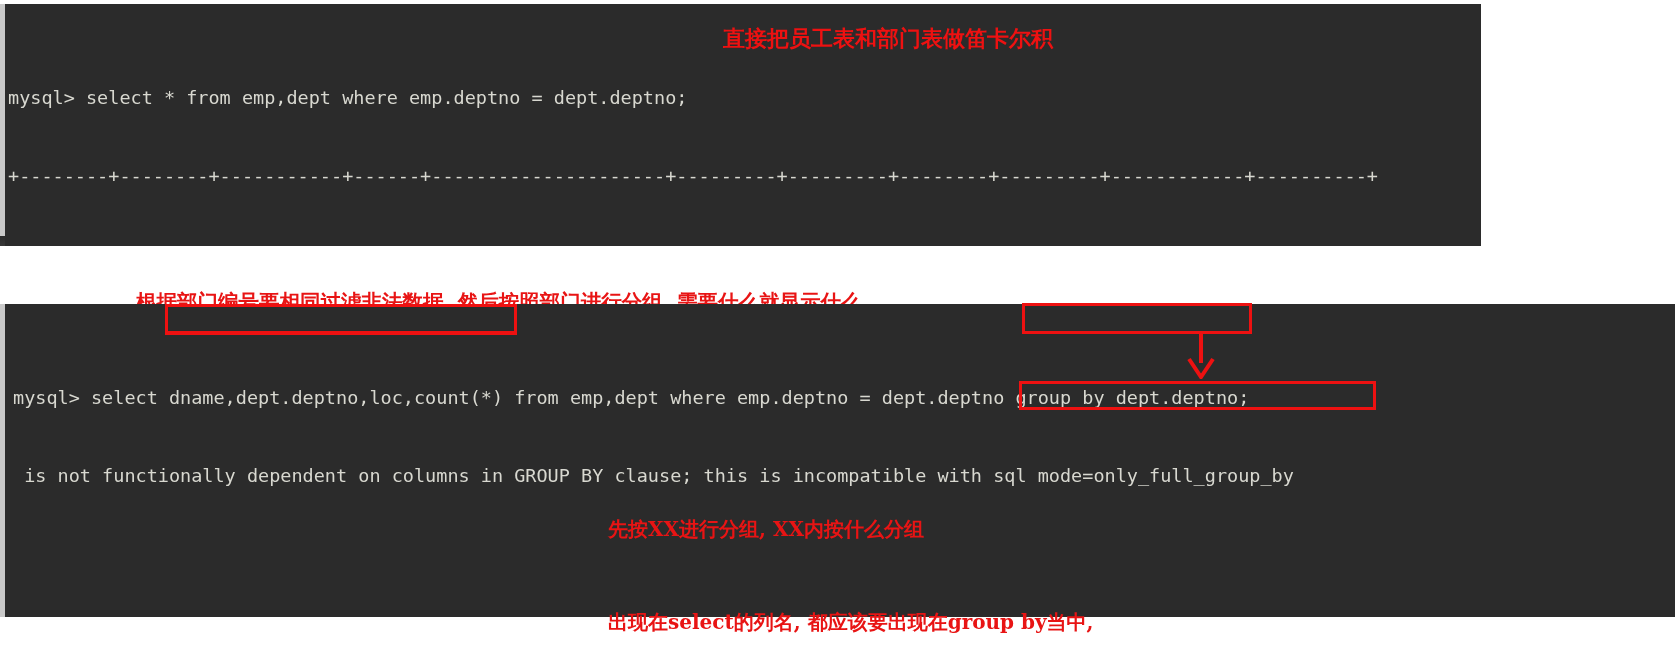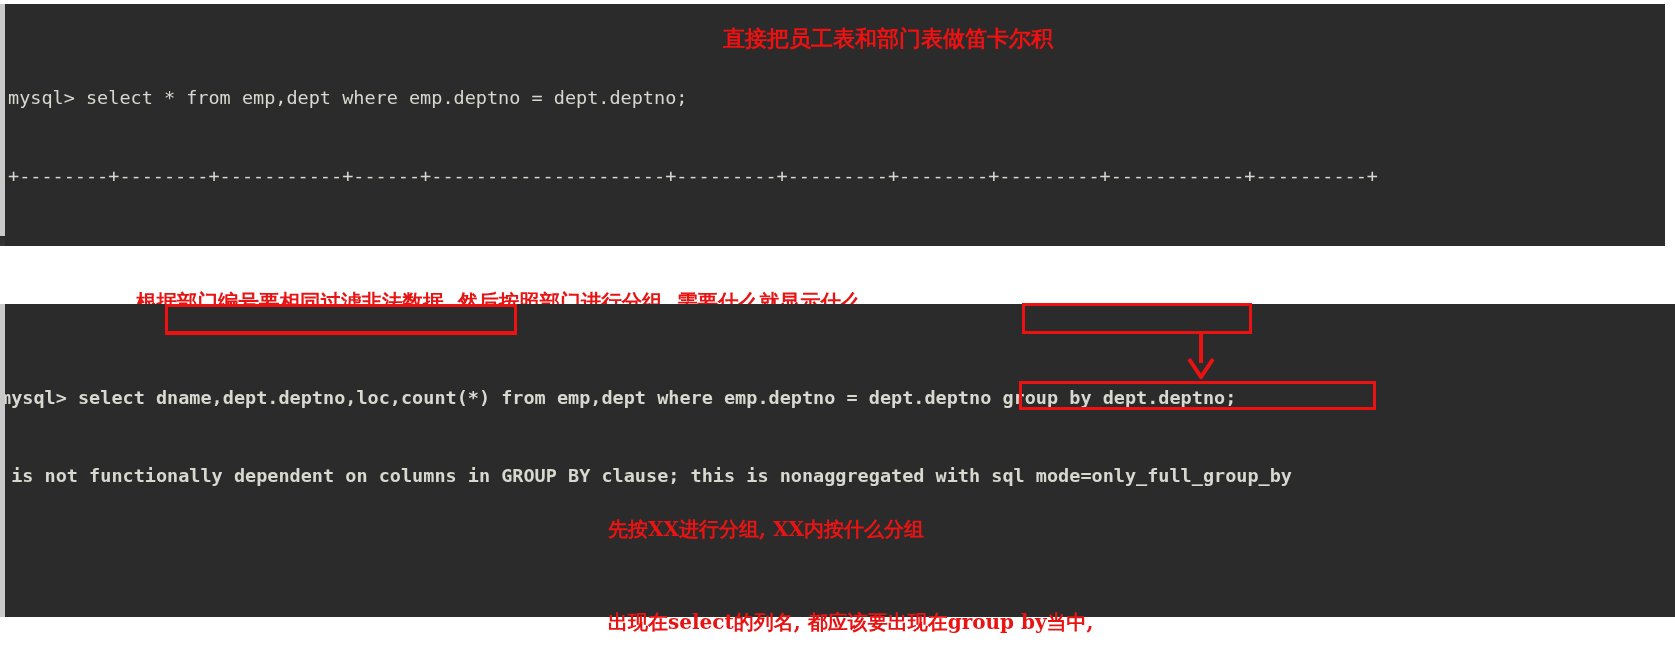--- a/index.html
+++ b/index.html
@@ -24,35 +24,35 @@
     line-height: 26px;
     white-space: pre;
     letter-spacing: 0px;
     overflow: hidden;
   }
 
   
   #term-top {
     left: 0px;
     top: 4px;
-    width: 1665px;
+    width: 1481px;
     height: 239px;
     padding: 3px 0 0 0;
   }
   #term-top .line { padding-left: 8px; }
 
   
   #term-bottom {
     left: 0px;
     top: 304px;
     width: 1675px;
     height: 310px;
     padding: 3px 0 0 0;
   }
-  #term-bottom .line { padding-left: 0; font-weight: bold; }
+  #term-bottom .line { padding-left: 13px; }
 
   .left-edge {
     position: absolute;
     left: 0px;
     top: 0px;
     width: 5px;
     height: 100%;
     background: #c9c9c9;
   }
 
@@ -132,21 +132,21 @@
   <div class="scroll-shadow"></div>
 </div>
 
 <div class="annot" id="annot-cartesian">直接把员工表和部门表做笛卡尔积</div>
 
 <div class="annot" id="annot-groupby">根据部门编号要相同过滤非法数据, 然后按照部门进行分组, 需要什么就显示什么</div>
 
 <div class="terminal" id="term-bottom">
   <div class="left-edge"></div>
   <div class="line">mysql&gt; select dname,dept.deptno,loc,count(*) from emp,dept where emp.deptno = dept.deptno group by dept.deptno;</div>
-  <div class="line"> is not functionally dependent on columns in GROUP BY clause; this is nonaggregated with sql mode=only_full_group_by</div>
+  <div class="line"> is not functionally dependent on columns in GROUP BY clause; this is incompatible with sql mode=only_full_group_by</div>
   
   
   
   
   
   
   
   
   
 </div>

